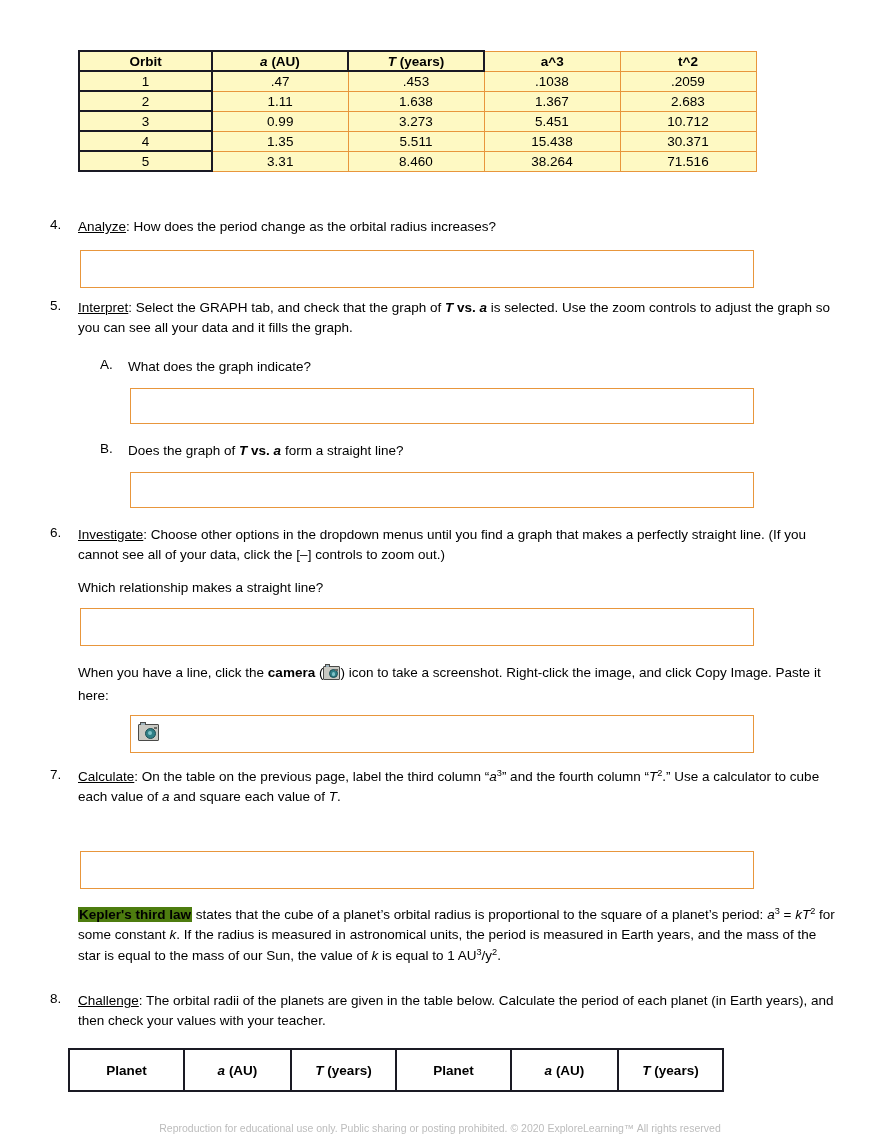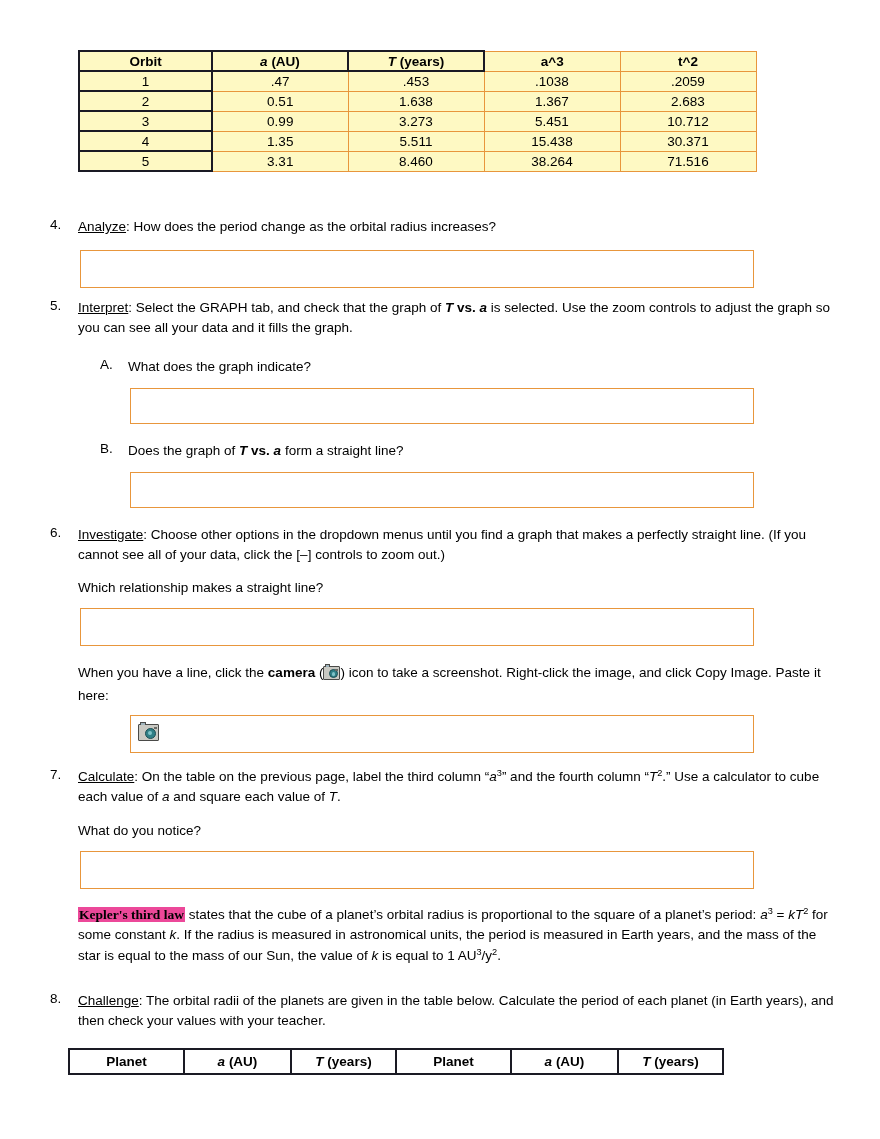--- a/index.html
+++ b/index.html
@@ -184,24 +184,23 @@
     background: #f2f2ee;
     border: 0.5px solid #6a6a66;
   }
   .cam-big { width: 21px; height: 17px; }
   .cam-big .lens { left: 5.5px; top: 2.5px; width: 11px; height: 11px; }
   .cam-big .lens::after { left: 2.6px; top: 2.6px; width: 4.2px; height: 4.2px; }
   .cam-big .top { width: 6px; height: 3.5px; top: -3.5px; }
 
   
   .hl {
-    background: #ec4899;
+    background: #4d7c0f;
     font-weight: bold;
     padding: 0 1px;
-    font-family: Liberation Serif, serif;
   }
 
   .para {
     position: absolute;
     left: 78px;
     width: 762px;
     font-size: 13.5px;
     line-height: 1.5;
   }
 
@@ -209,21 +208,21 @@
   .planet-table-wrap {
     position: absolute;
     left: 68px;
     top: 1048px;
   }
   table.planet-table {
     border-collapse: collapse;
     table-layout: fixed;
   }
   table.planet-table th {
-    height: 25px;
+    height: 42px;
     text-align: center;
     vertical-align: middle;
     font-size: 13.5px;
     font-weight: bold;
     background: #ffffff;
     border: 2px solid #1a1a24;
     padding: 0 6px;
   }
   th.pt-planet { width: 115px; }
   th.pt-a { width: 107px; }
@@ -261,21 +260,21 @@
       <tbody>
         <tr>
           <td class="c-orbit">1</td>
           <td class="c-data">.47</td>
           <td class="c-data">.453</td>
           <td class="c-data">.1038</td>
           <td class="c-data">.2059</td>
         </tr>
         <tr>
           <td class="c-orbit">2</td>
-          <td class="c-data">0.51</td>
+          <td class="c-data">1.11</td>
           <td class="c-data">1.638</td>
           <td class="c-data">1.367</td>
           <td class="c-data">2.683</td>
         </tr>
         <tr>
           <td class="c-orbit">3</td>
           <td class="c-data">0.99</td>
           <td class="c-data">3.273</td>
           <td class="c-data">5.451</td>
           <td class="c-data">10.712</td>
@@ -333,21 +332,20 @@
 
   <div class="ans-box" style="left:130px; top:715px; width:624px; height:38px;">
     <span class="cam-inline" style="position:absolute; left:7px; top:8px;"><span class="cam cam-big"><span class="top"></span><span class="lens"></span><span class="flash"></span></span></span>
   </div>
 
   <div class="item" style="top:767px;">
     <span class="num">7.</span>
     <div class="body"><span class="u">Calculate</span><span>: On the table on the previous page, label the third column “</span><span class="ital">a</span><sup>3</sup><span>” and the fourth column “</span><span class="ital">T</span><sup>2</sup><span>.” Use a calculator to cube each value of </span><span class="ital">a</span><span> and square each value of </span><span class="ital">T</span><span>.</span></div>
   </div>
 
-  <div class="para" style="top:821px;">What do you notice?</div>
   <div class="ans-box" style="left:80px; top:851px; width:674px; height:38px;"></div>
 
   <div class="para" style="top:905px; width:762px;"><span class="hl">Kepler's third law</span><span> states that the cube of a planet’s orbital radius is proportional to the square of a planet’s period: </span><span class="ital">a</span><sup>3</sup><span> = </span><span class="ital">k</span><span class="ital">T</span><sup>2</sup><span> for some constant </span><span class="ital">k</span><span>. If the radius is measured in astronomical units, the period is measured in Earth years, and the mass of the star is equal to the mass of our Sun, the value of </span><span class="ital">k</span><span> is equal to 1 AU</span><sup>3</sup><span>/y</span><sup>2</sup><span>.</span></div>
 
   <div class="item" style="top:991px;">
     <span class="num">8.</span>
     <div class="body"><span class="u">Challenge</span><span>: The orbital radii of the planets are given in the table below. Calculate the period of each planet (in Earth years), and then check your values with your teacher.</span></div>
   </div>
 
   <div class="planet-table-wrap">
@@ -358,14 +356,15 @@
         <th class="pt-a"><span class="ital">a</span><span> (AU)</span></th>
         <th class="pt-t"><span class="ital">T</span><span> (years)</span></th>
         <th class="pt-planet">Planet</th>
         <th class="pt-a"><span class="ital">a</span><span> (AU)</span></th>
         <th class="pt-t"><span class="ital">T</span><span> (years)</span></th>
       </tr>
     </tbody>
       </table>
   </div>
 
+  <div class="footer">Reproduction for educational use only. Public sharing or posting prohibited. © 2020 ExploreLearning™ All rights reserved</div>
 
 </div>
 
 </body></html>

